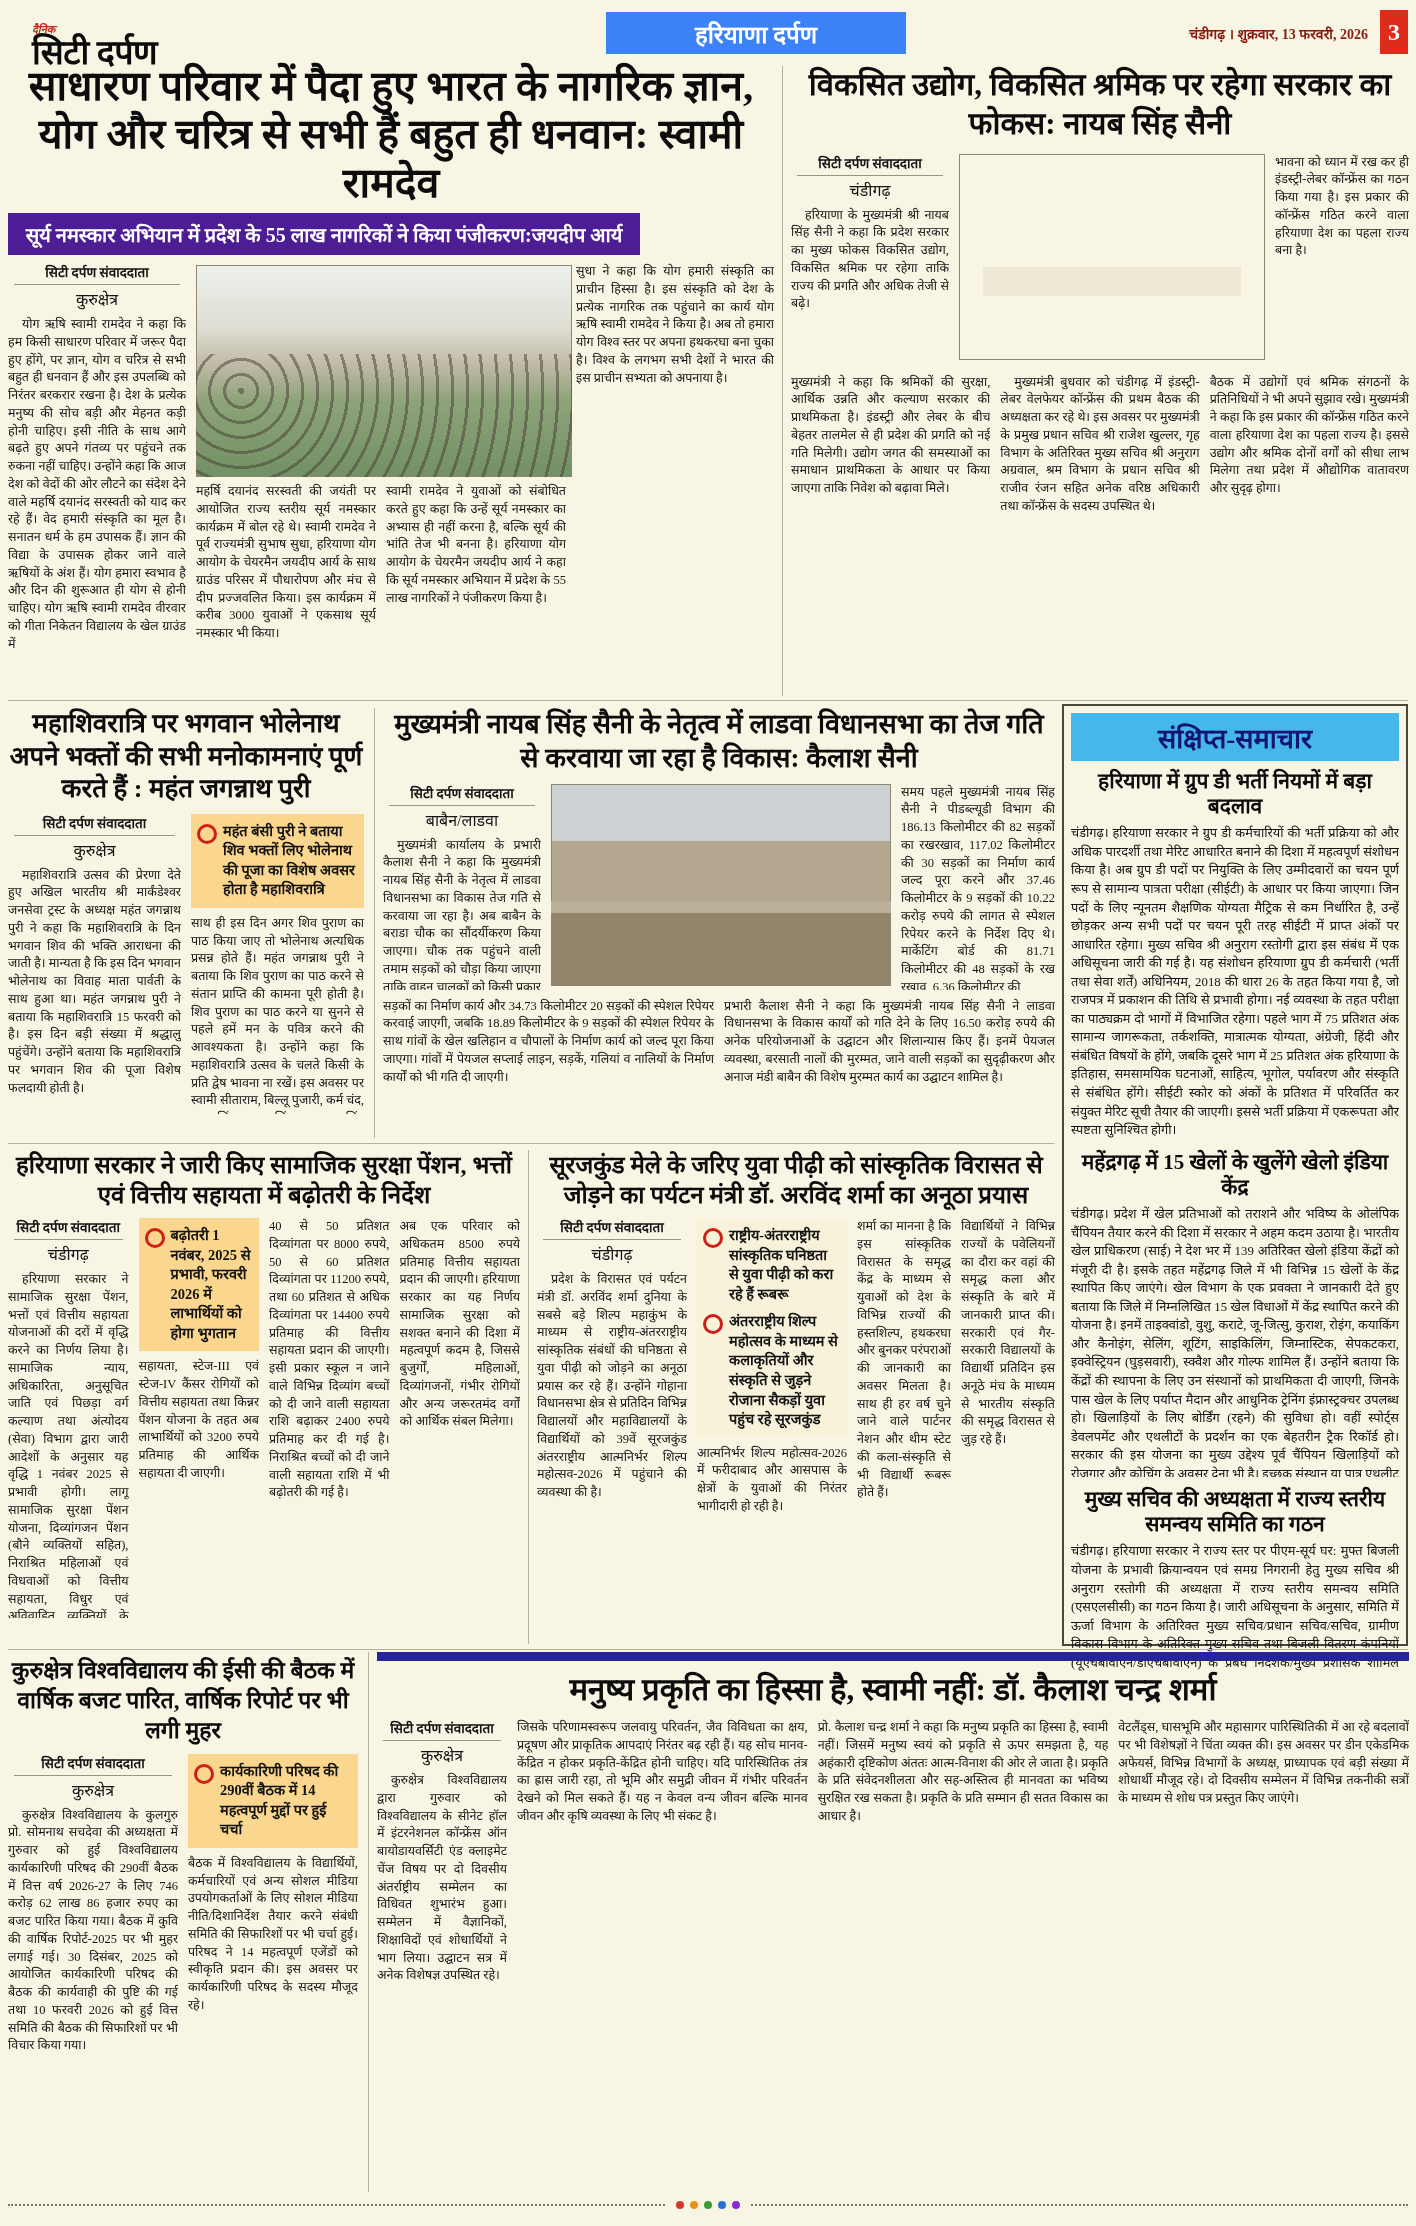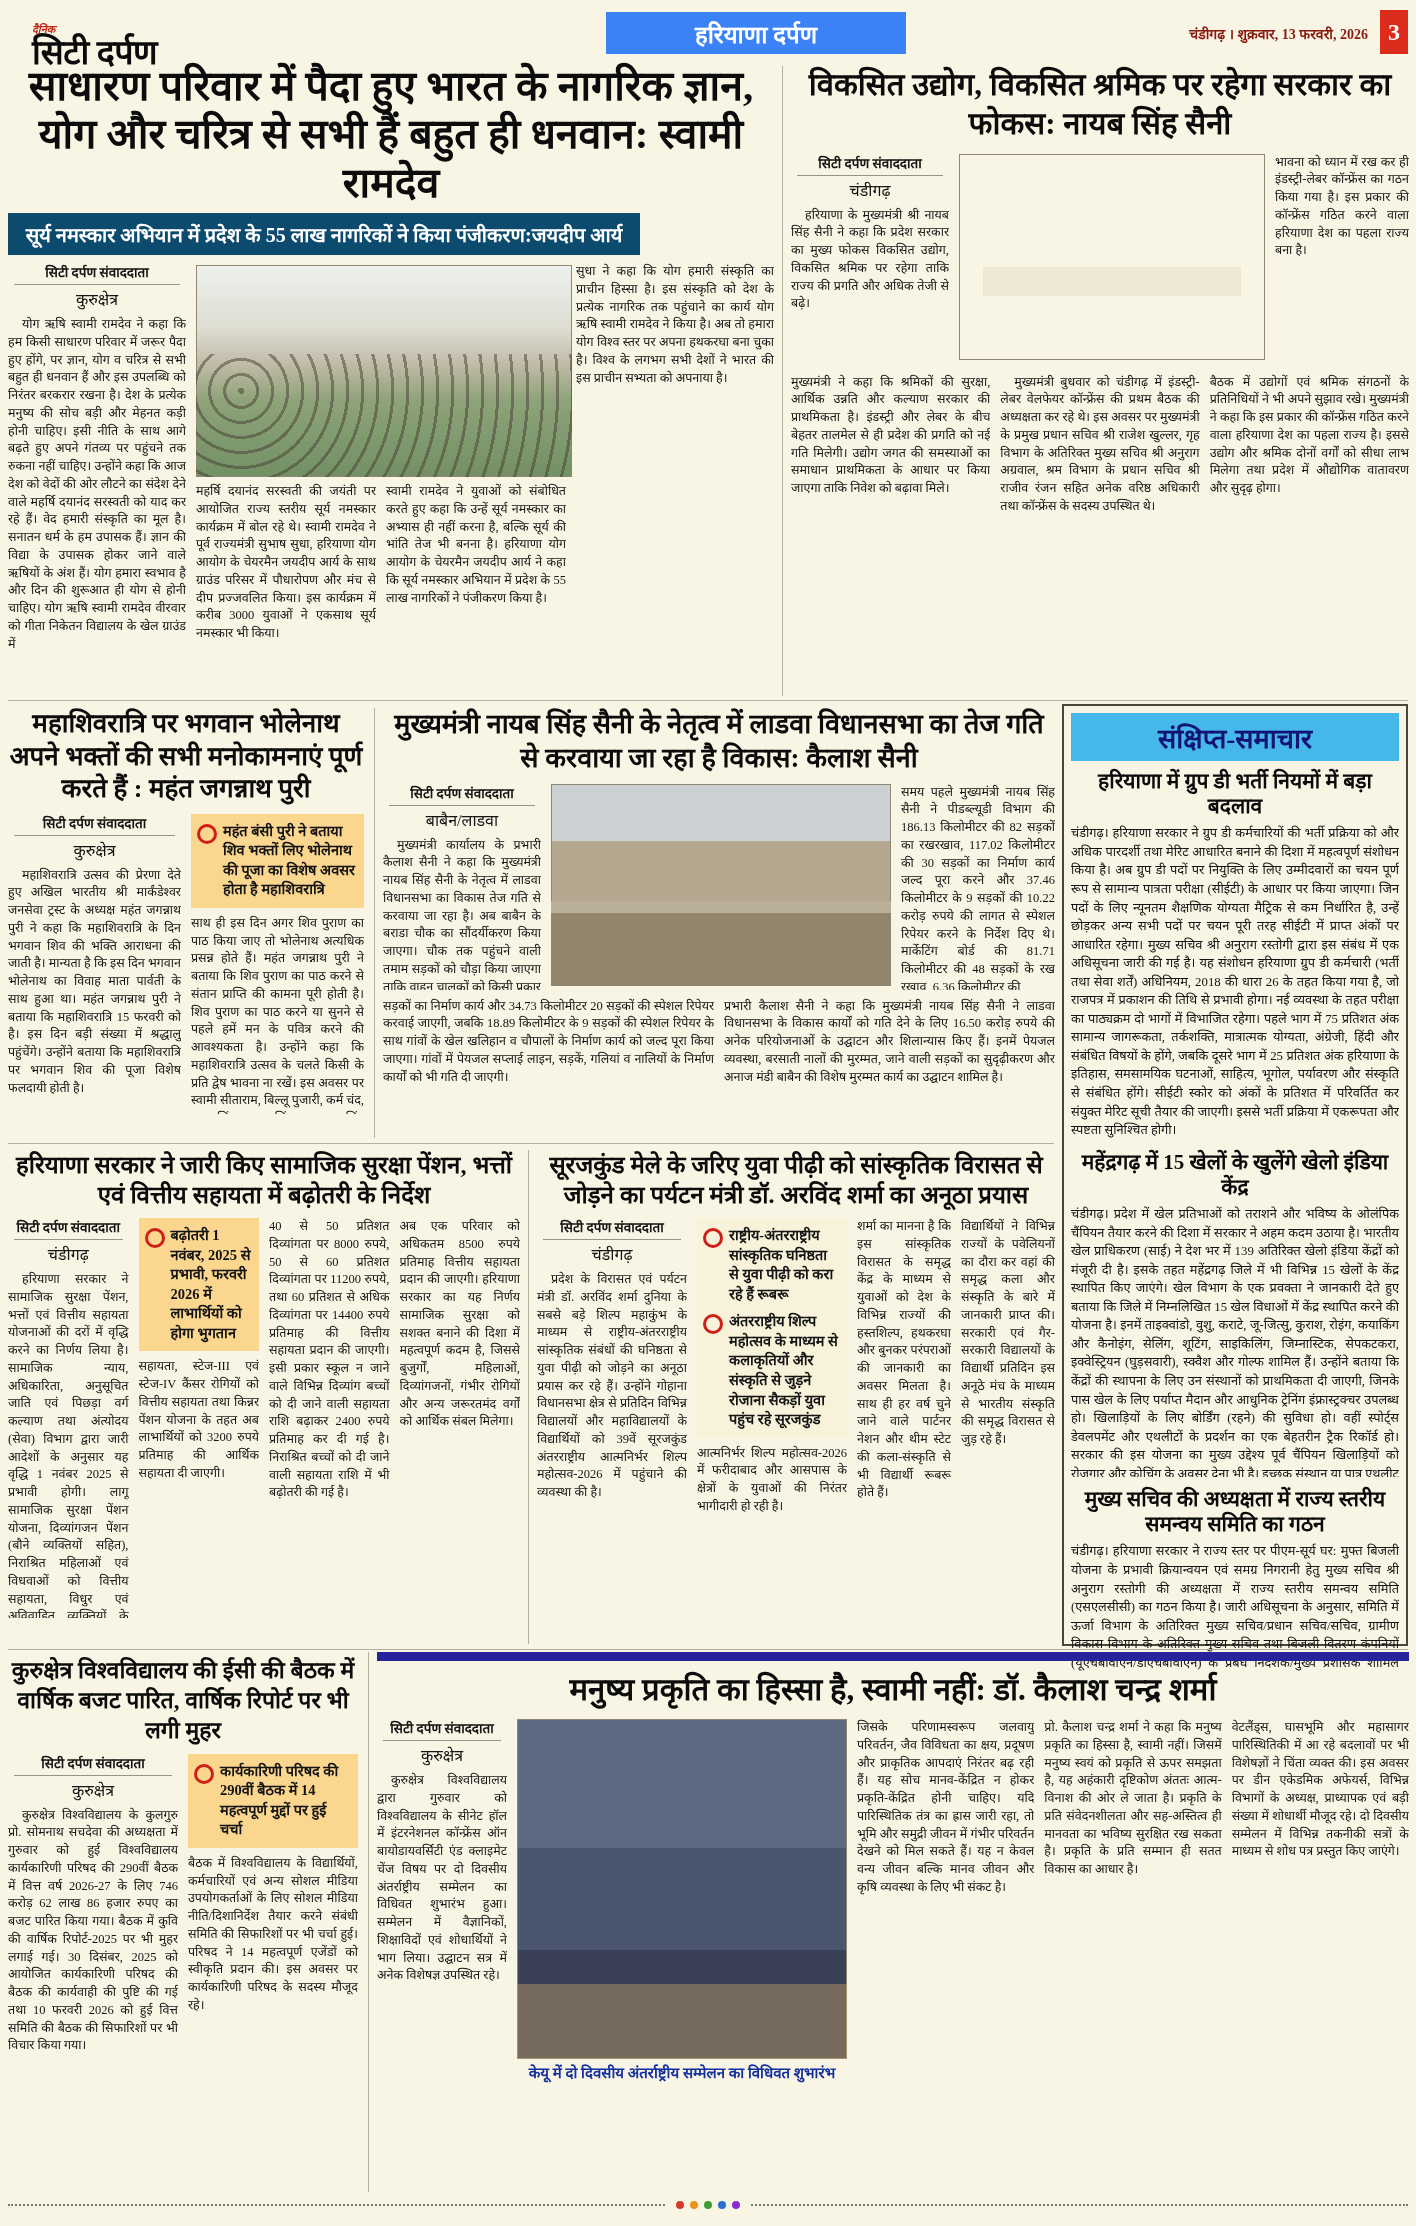--- a/index.html
+++ b/index.html
@@ -11,21 +11,21 @@
   .brand{position:absolute;left:4px;top:16px;margin-left:20px;}
   .brand-small{font-size:11px;font-weight:bold;color:#c2271a;font-style:italic;line-height:1;}
   .brand-name{font-size:34px;font-weight:bold;color:#0b0b0b;line-height:1.05;letter-spacing:-.5px;}
   .edition-box{position:absolute;left:598px;top:4px;width:300px;height:42px;background:#3b82f6;color:#fff;
         font-weight:bold;font-size:24px;display:flex;align-items:center;justify-content:center;}
   .dateline{position:absolute;right:40px;top:16px;font-weight:bold;font-size:14px;color:#8a1a0f;}
   .pagenum{position:absolute;right:0;top:2px;width:28px;height:44px;background:#dd2b1c;color:#fff;
         font-weight:bold;font-size:24px;display:flex;align-items:center;justify-content:center;}
   
   .hl{font-weight:bold;text-align:center;color:#0c0c0c;margin:0;}
-  .strip{background:#0c4a6e;color:#fff;font-weight:bold;font-size:20px;text-align:center;
+  .strip{background:#4c1d95;color:#fff;font-weight:bold;font-size:20px;text-align:center;
         height:42px;display:flex;align-items:center;justify-content:center;margin-top:6px;}
   .byline{text-align:center;margin-bottom:6px;}
   .byline-name{font-weight:bold;font-size:13.5px;border-bottom:1px solid #9a957f;padding-bottom:3px;margin:0 6px 3px;}
   .byline-place{font-size:16px;}
   .cols{display:flex;gap:10px;overflow:hidden;}
   .col{flex:1;overflow:hidden;}
   .bt{font-size:12.5px;line-height:1.42;text-align:justify;margin:0;}
   .bt.ind{text-indent:14px;}
   .hl-box{background:#fbd68f;padding:8px 8px 8px 6px;display:flex;gap:6px;margin-bottom:7px;}
   .cream{background:#f7f2d9;}
@@ -276,24 +276,20 @@
     <div class="navy-bar"></div>
     <h2 class="hl nature-h">मनुष्य प्रकृति का हिस्सा है, स्वामी नहीं: डॉ. कैलाश चन्द्र शर्मा</h2>
     <div style="display:flex;gap:10px;margin-top:10px;height:430px;overflow:hidden;">
       <div style="flex:0 0 130px;overflow:hidden;">
         <div class="byline">
           <div class="byline-name">सिटी दर्पण संवाददाता</div>
           <div class="byline-place">कुरुक्षेत्र</div>
         </div>
         <p class="bt ind">कुरुक्षेत्र विश्वविद्यालय द्वारा गुरुवार को विश्वविद्यालय के सीनेट हॉल में इंटरनेशनल कॉन्फ्रेंस ऑन बायोडायवर्सिटी एंड क्लाइमेट चेंज विषय पर दो दिवसीय अंतर्राष्ट्रीय सम्मेलन का विधिवत शुभारंभ हुआ। सम्मेलन में वैज्ञानिकों, शिक्षाविदों एवं शोधार्थियों ने भाग लिया। उद्घाटन सत्र में अनेक विशेषज्ञ उपस्थित रहे।</p>
       </div>
-      <figure style="flex:0 0 330px;margin:0;">
-        <div class="photo conf-photo" style="height:340px;"></div>
-        <figcaption class="caption-blue">केयू में दो दिवसीय अंतर्राष्ट्रीय सम्मेलन का विधिवत शुभारंभ</figcaption>
-      </figure>
       <div class="col">
           <p class="bt">जिसके परिणामस्वरूप जलवायु परिवर्तन, जैव विविधता का क्षय, प्रदूषण और प्राकृतिक आपदाएं निरंतर बढ़ रही हैं। यह सोच मानव-केंद्रित न होकर प्रकृति-केंद्रित होनी चाहिए। यदि पारिस्थितिक तंत्र का ह्रास जारी रहा, तो भूमि और समुद्री जीवन में गंभीर परिवर्तन देखने को मिल सकते हैं। यह न केवल वन्य जीवन बल्कि मानव जीवन और कृषि व्यवस्था के लिए भी संकट है।</p>
         </div>
       <div class="col">
           <p class="bt">प्रो. कैलाश चन्द्र शर्मा ने कहा कि मनुष्य प्रकृति का हिस्सा है, स्वामी नहीं। जिसमें मनुष्य स्वयं को प्रकृति से ऊपर समझता है, यह अहंकारी दृष्टिकोण अंततः आत्म-विनाश की ओर ले जाता है। प्रकृति के प्रति संवेदनशीलता और सह-अस्तित्व ही मानवता का भविष्य सुरक्षित रख सकता है। प्रकृति के प्रति सम्मान ही सतत विकास का आधार है।</p>
         </div>
       <div class="col">
           <p class="bt">वेटलैंड्स, घासभूमि और महासागर पारिस्थितिकी में आ रहे बदलावों पर भी विशेषज्ञों ने चिंता व्यक्त की। इस अवसर पर डीन एकेडमिक अफेयर्स, विभिन्न विभागों के अध्यक्ष, प्राध्यापक एवं बड़ी संख्या में शोधार्थी मौजूद रहे। दो दिवसीय सम्मेलन में विभिन्न तकनीकी सत्रों के माध्यम से शोध पत्र प्रस्तुत किए जाएंगे।</p>
         </div>
     </div>

